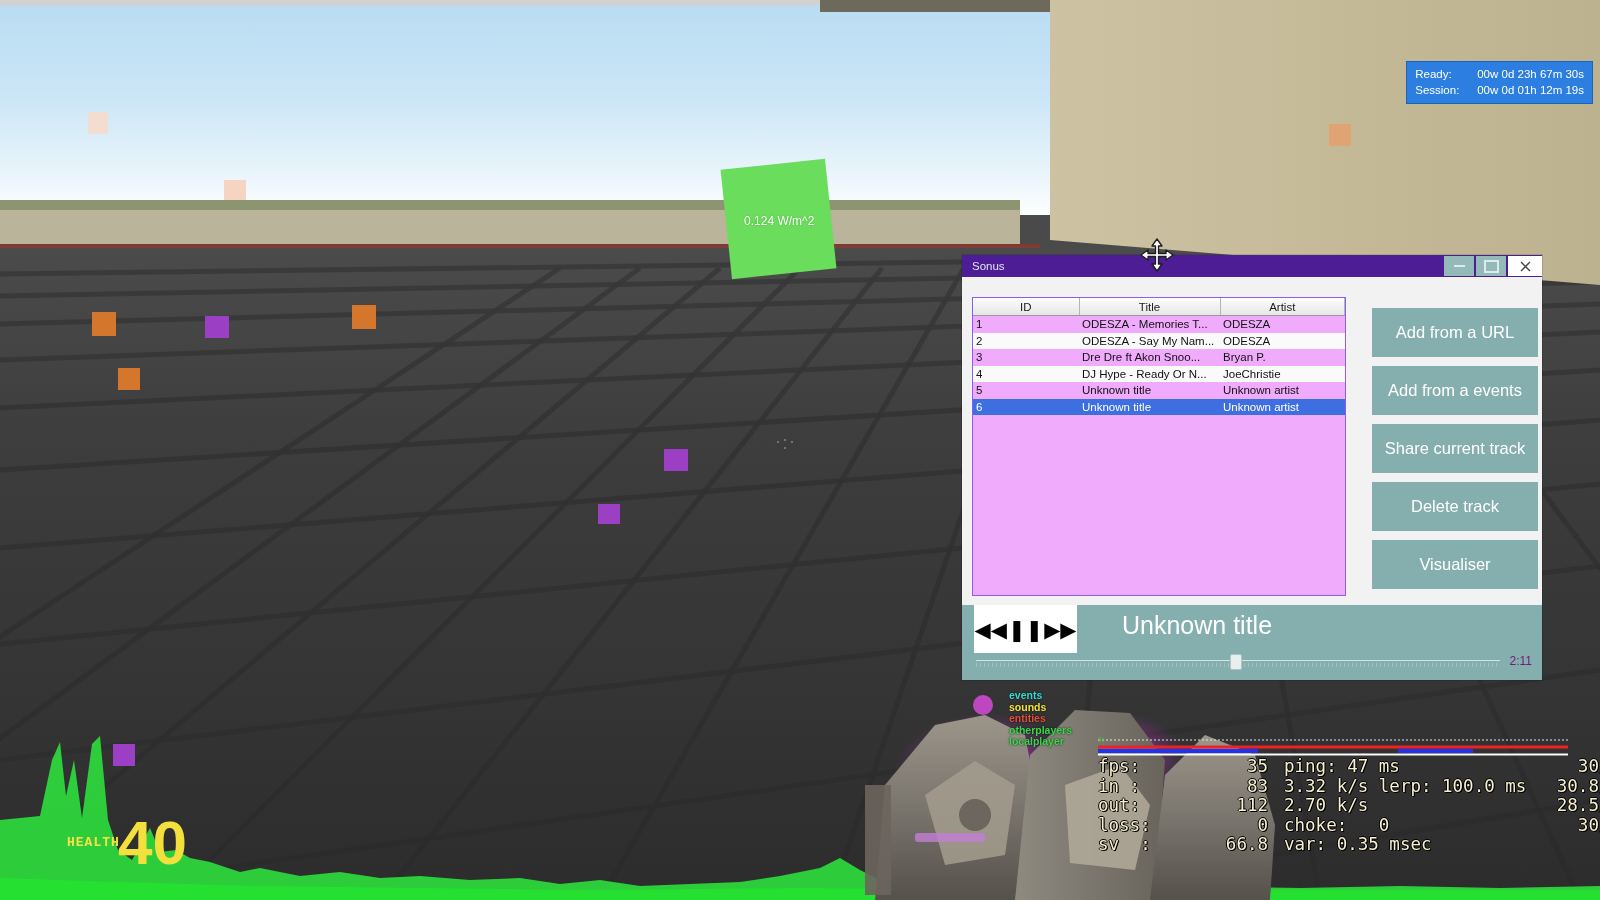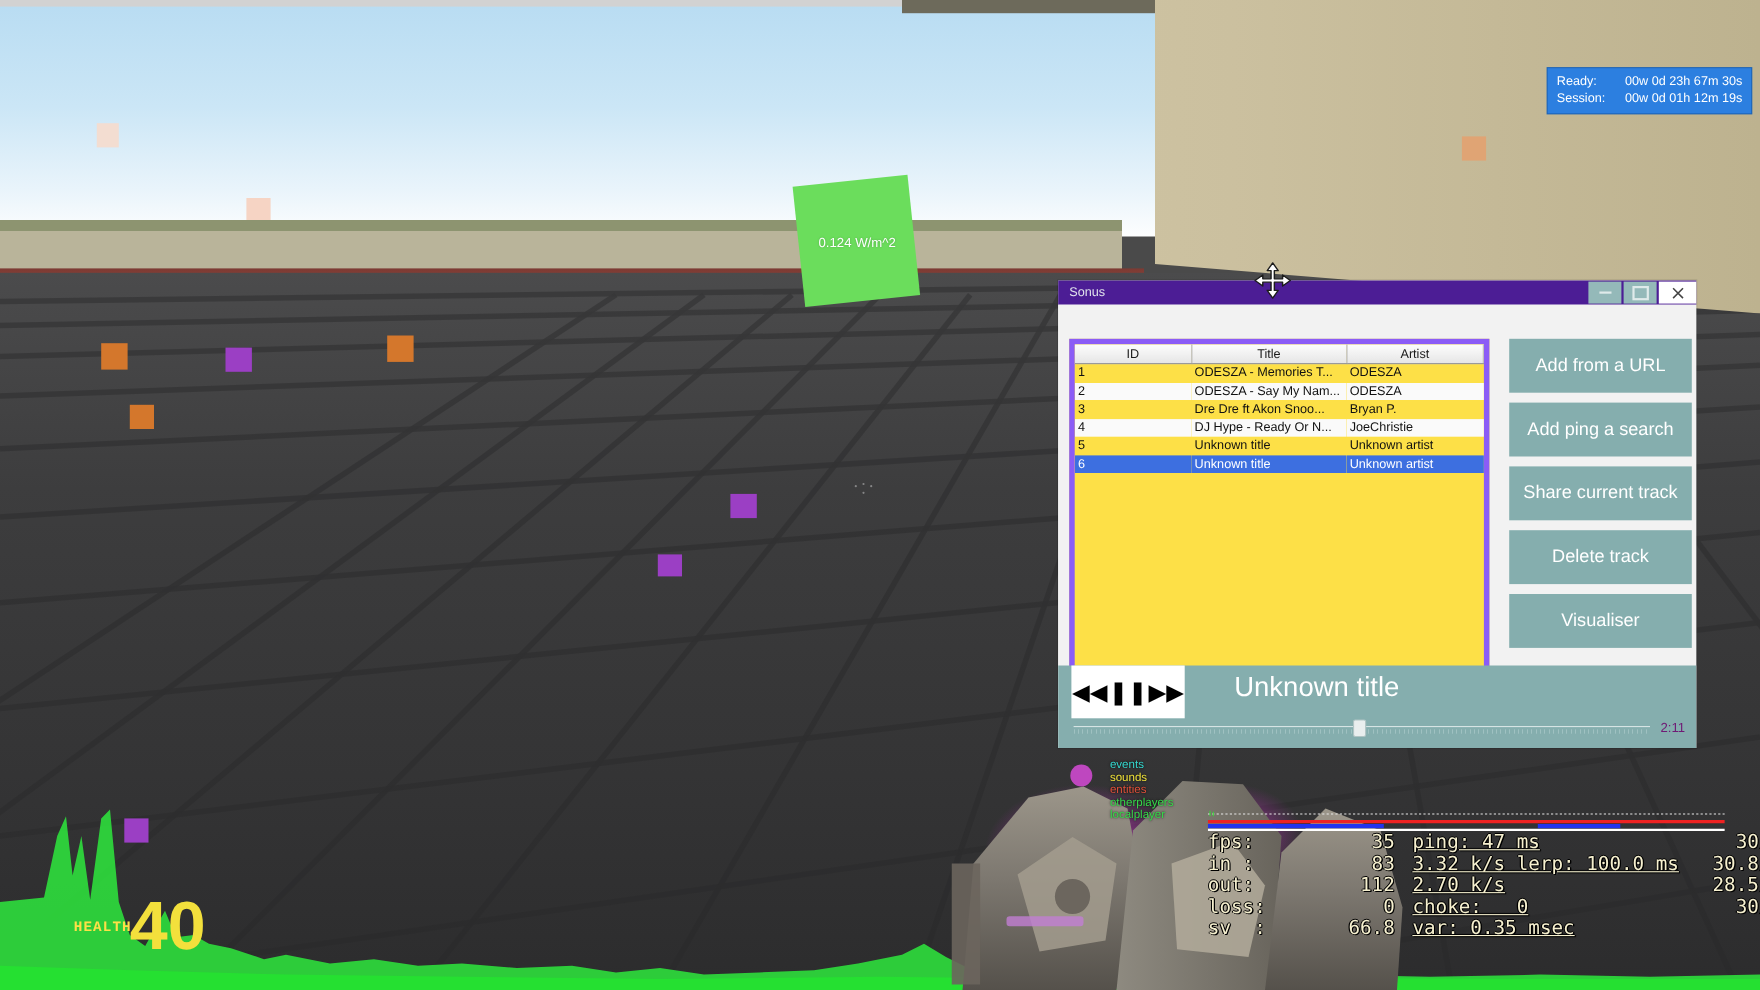--- a/index.html
+++ b/index.html
@@ -48,50 +48,50 @@
   .hplabel{position:absolute;left:43px;bottom:50px;color:#fde047;font-size:13px;font-weight:bold;
      letter-spacing:1px;font-family:Liberation Mono, monospace;margin-left:24px;}
   .hpvalue{position:absolute;left:118px;bottom:26px;color:#f3e03c;font-size:62px;font-weight:bold;
      line-height:62px;font-family:"Liberation Sans",sans-serif;}
 
   
   .weapon{position:absolute;left:865px;bottom:0;width:420px;height:235px;}
 
   
   .netlegend{position:absolute;left:1009px;top:690px;font-size:10.5px;line-height:11.5px;
-     font-family:"Liberation Sans",sans-serif;font-weight:normal;}
+     font-family:"Liberation Sans",sans-serif;font-weight:bold;}
   .netlegend div{text-shadow:0 0 2px rgba(0,0,0,.9);}
 
   
   .netgraph{position:absolute;left:1098px;top:735px;width:470px;height:22px;}
   .netstats{position:absolute;left:1098px;top:757px;color:#f6f0cf;
      font-family:"DejaVu Sans Mono",monospace;font-size:17.5px;line-height:19.5px;
      text-shadow:1px 1px 0 #000,-1px 0 0 #000,0 -1px 0 #000,1px 0 0 #000;white-space:pre;}
   .netstats .line{display:flex;}
   .netstats .c1{width:92px;}
   .netstats .c2{width:78px;text-align:right;}
-  .netstats .c3{width:240px;padding-left:16px;text-decoration:underline;}
+  .netstats .c3{width:240px;padding-left:16px;}
   .netstats .c4{width:96px;text-align:right;}
 
   
   .sonus{position:absolute;left:962px;top:255px;width:580px;height:425px;
      background:#f2f2f2;box-shadow:0 0 0 1px rgba(0,0,0,.12);}
   .sonus .titlebar{height:22px;background:#4c1d95;display:flex;align-items:center;
      padding-left:10px;position:relative;}
   .sonus .titletext{color:#eef4f4;font-size:11.5px;opacity:.92;}
   .wincontrols{position:absolute;right:0;top:0;height:22px;display:flex;align-items:center;}
   .wbtn{width:30px;height:20px;margin-left:2px;display:flex;align-items:center;justify-content:center;
      background:#94b9b9;color:#dfeaea;font-size:11px;}
   .wbtn.close{background:#ffffff;color:#4a4a4a;width:34px;}
   .wbtn .minglyph{display:block;width:11px;height:2px;background:#dfeaea;}
   .wbtn .maxglyph{display:block;width:11px;height:9px;border:2px solid #dfeaea;}
 
   .sonusbody{position:relative;height:403px;background:#f2f2f2;}
-  .listwrap{position:absolute;left:10px;top:31px;width:372px;height:297px;
-     background:#fde047;border:5px solid #8b5cf6;overflow:hidden;}
+  .listwrap{position:absolute;left:10px;top:20px;width:372px;height:297px;
+     background:#f0abfc;border:1px solid #8b5cf6;overflow:hidden;}
   table.tracks{width:100%;border-collapse:collapse;font-size:11.5px;color:#111;}
   table.tracks thead th{background:linear-gradient(to bottom,#fdfdfd,#e6e6e6);
      border-right:1px solid #b5b5b5;border-bottom:1px solid #9a9a9a;height:15px;
      font-weight:normal;font-size:11.5px;color:#1a1a1a;}
   table.tracks tbody td{height:16.5px;padding:0 3px;white-space:nowrap;overflow:hidden;}
   table.tracks tbody tr:nth-child(even){background:#fafafa;}
   table.tracks tbody tr.sel{background:#3d6fe0;color:#fff;}
   td.cid{width:100px;}
   td.ctitle{width:135px;}
   td.cartist{width:auto;}
@@ -339,21 +339,21 @@
                 <td class="cid">6</td>
                 <td class="ctitle">Unknown title</td>
                 <td class="cartist">Unknown artist</td>
               </tr>
             </tbody>
         </table>
       </div>
 
       <div class="sidebtns" id="sidebtns">
           <div class="sbtn">Add from a URL</div>
-          <div class="sbtn">Add ping a search</div>
+          <div class="sbtn">Add from a events</div>
           <div class="sbtn">Share current track</div>
           <div class="sbtn">Delete track</div>
           <div class="sbtn">Visualiser</div>
         </div>
 
       <div class="playerbar">
         <div class="transport">
           <span class="tbtn">◀◀</span>
           <span class="tbtn">❚❚</span>
           <span class="tbtn">▶▶</span>

